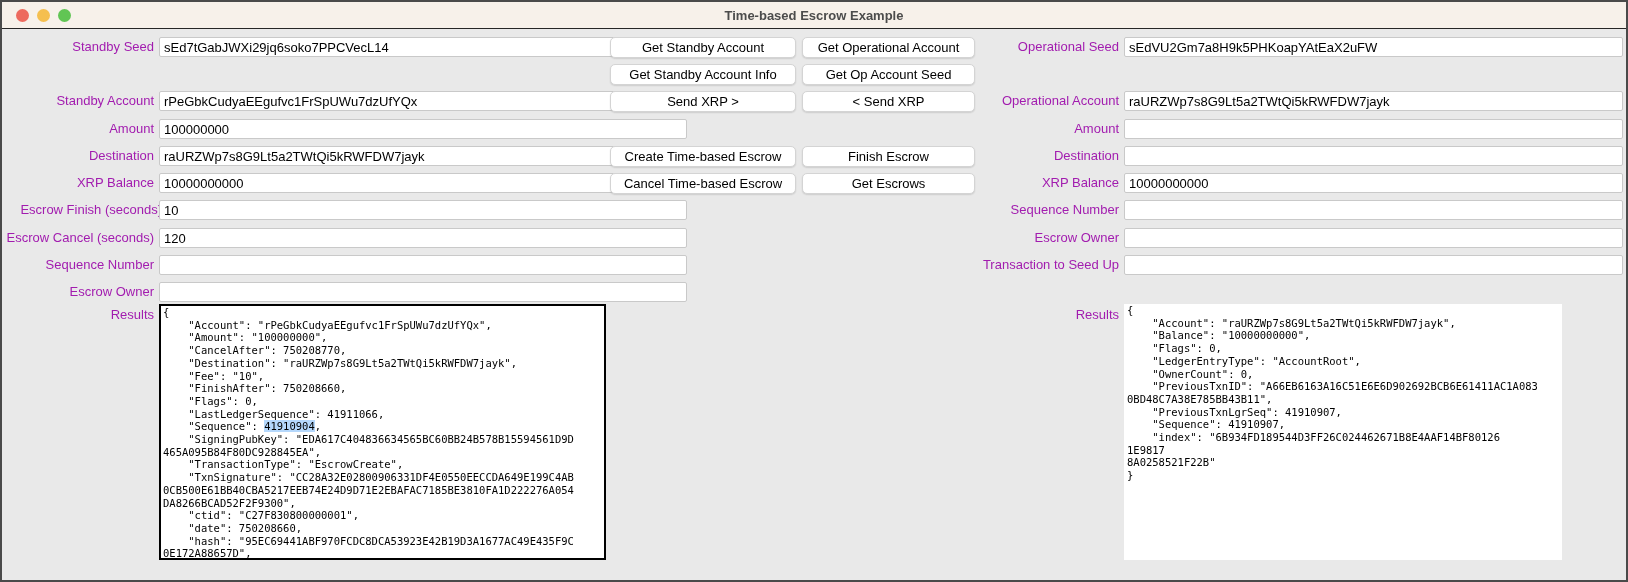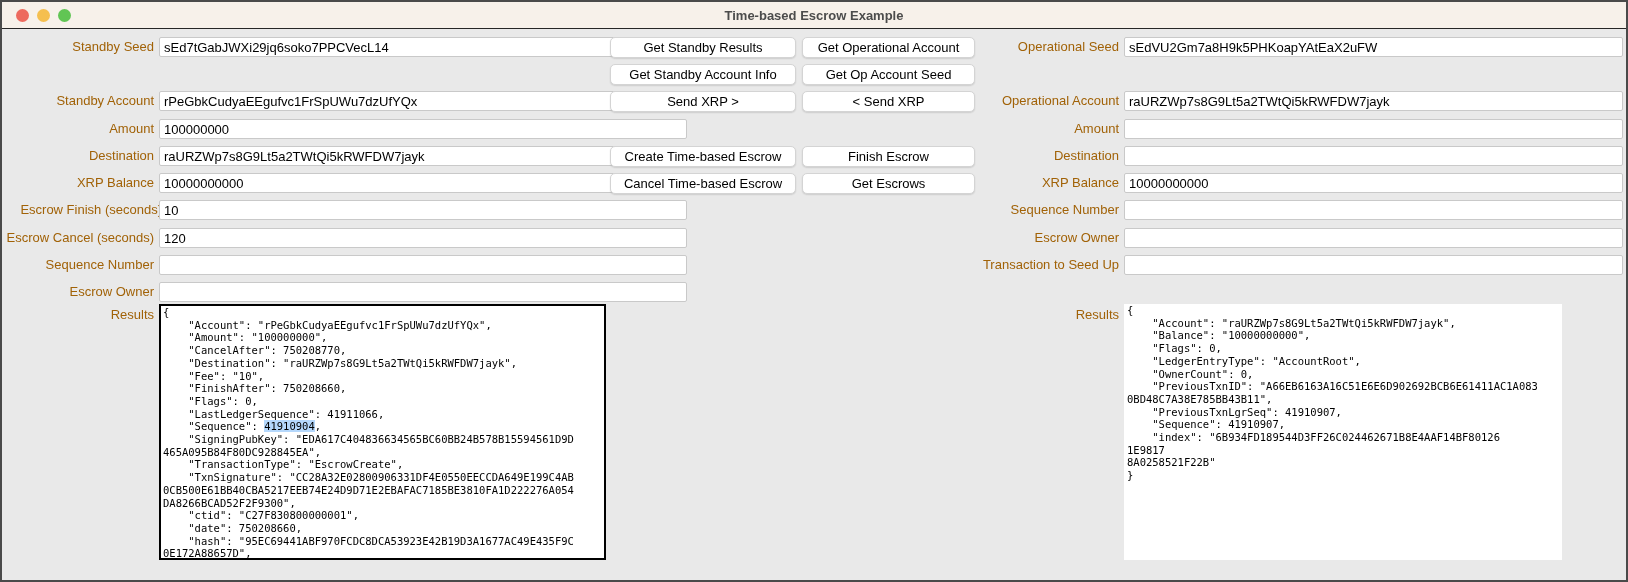--- a/index.html
+++ b/index.html
@@ -13,21 +13,21 @@
   .titlebar {
     position:absolute; left:0; top:0; width:100%; height:27px;
     background:#f7f1ea; border-bottom:1.5px solid #262626;
     display:flex; align-items:center; justify-content:center;
   }
   .title { font-size:13px; font-weight:bold; color:#4c4c4c;text-align:right; }
   .lights { position:absolute; left:14px; top:0; height:27px; display:flex; align-items:center; gap:8px; }
   .light { width:13px; height:13px; border-radius:50%; display:inline-block; }
   .lbl {
     position:absolute; height:20px; line-height:20px;
-    font-size:13px; color:#a16207; text-align:right;
+    font-size:13px; color:#a21caf; text-align:right;
   }
   .f {
     position:absolute; height:20px;
     background:#fff; border:1px solid #c9c9c9; border-radius:2px;
     font-family:"Liberation Sans", sans-serif; font-size:13px; color:#000;
     padding:0 4px; outline:none;
   }
   .lf { left:157px; width:528px; }
   .rf { left:1122px; width:499px; }
   .btn {
@@ -106,21 +106,21 @@
 465A095B84F80DC928845EA",
     "TransactionType": "EscrowCreate",
     "TxnSignature": "CC28A32E02800906331DF4E0550EECCDA649E199C4AB
 0CB500E61BB40CBA5217EEB74E24D9D71E2EBAFAC7185BE3810FA1D222276A054
 DA8266BCAD52F2F9300",
     "ctid": "C27F830800000001",
     "date": 750208660,
     "hash": "95EC69441ABF970FCDC8DCA53923E42B19D3A1677AC49E435F9C
 0E172A88657D",</span></div>
 
-  <button class="btn bc1" style="top:35px">Get Standby Results</button>
+  <button class="btn bc1" style="top:35px">Get Standby Account</button>
   <button class="btn bc1" style="top:62px">Get Standby Account Info</button>
   <button class="btn bc1" style="top:89px">Send XRP &gt;</button>
   <button class="btn bc1" style="top:144px">Create Time-based Escrow</button>
   <button class="btn bc1" style="top:171px">Cancel Time-based Escrow</button>
 
   <button class="btn bc2" style="top:35px">Get Operational Account</button>
   <button class="btn bc2" style="top:62px">Get Op Account Seed</button>
   <button class="btn bc2" style="top:89px">&lt; Send XRP</button>
   <button class="btn bc2" style="top:144px">Finish Escrow</button>
   <button class="btn bc2" style="top:171px">Get Escrows</button>

